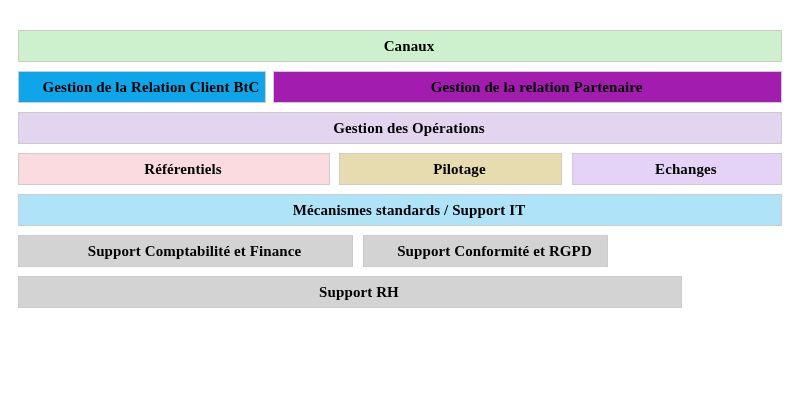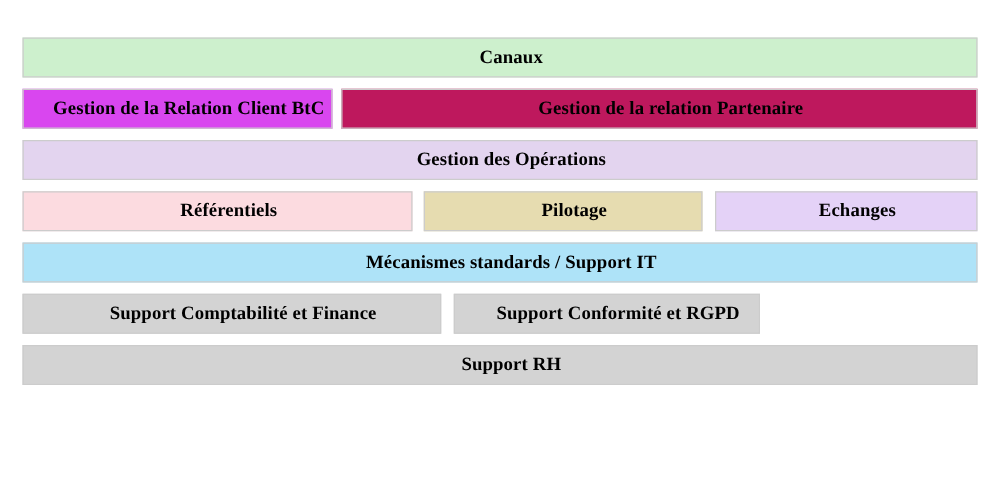--- a/index.html
+++ b/index.html
@@ -36,41 +36,41 @@
     font-size: 15px;
     font-family: "Liberation Serif", serif;
     white-space: nowrap;
     overflow: hidden;
     letter-spacing: 0.1px;
     padding-left: 18px;
   }
   
   .r1 .b1 { width: 764px; background: #cdf0cd; }
   
-  .r2 .b1 { width: 271px; background: #d946ef; }
+  .r2 .b1 { width: 271px; background: #0ea5e9; }
   .r2 .sp  { width: 8px; }
-  .r2 .b2 { width: 558px; background: #be185d; }
+  .r2 .b2 { width: 558px; background: #a21caf; }
   
   .r3 .b1 { width: 764px; background: #e3d4ef; }
   
   .r4 .b1 { width: 327px; background: #fcdbe0; }
   .r4 .sp  { width: 9px; }
   .r4 .b2 { width: 234px; background: #e6dcb0; }
   .r4 .sp2 { width: 10px; }
   .r4 .b3 { width: 220px; background: #e4d2f7; }
   
   .r5 .b1 { width: 764px; background: #aee3f8; }
   
   .r6 .b1 { width: 335px; background: #d3d3d3; }
   .r6 .sp  { width: 10px; }
   .r6 .b2 { width: 245px; background: #d3d3d3; }
   .r6 .sp2 { width: 10px; }
   .r6 .b3 { width: 218px; background: #d3d3d3; }
   
-  .r7 .b1 { width: 764px; background: #d3d3d3; }
+  .r7 .b1 { width: 664px; background: #d3d3d3; }
 </style>
 </head>
 <body>
 
 <div id="diagram">
 
   <div class="row r1">
     <div class="block b1">Canaux</div>
   </div>
 

